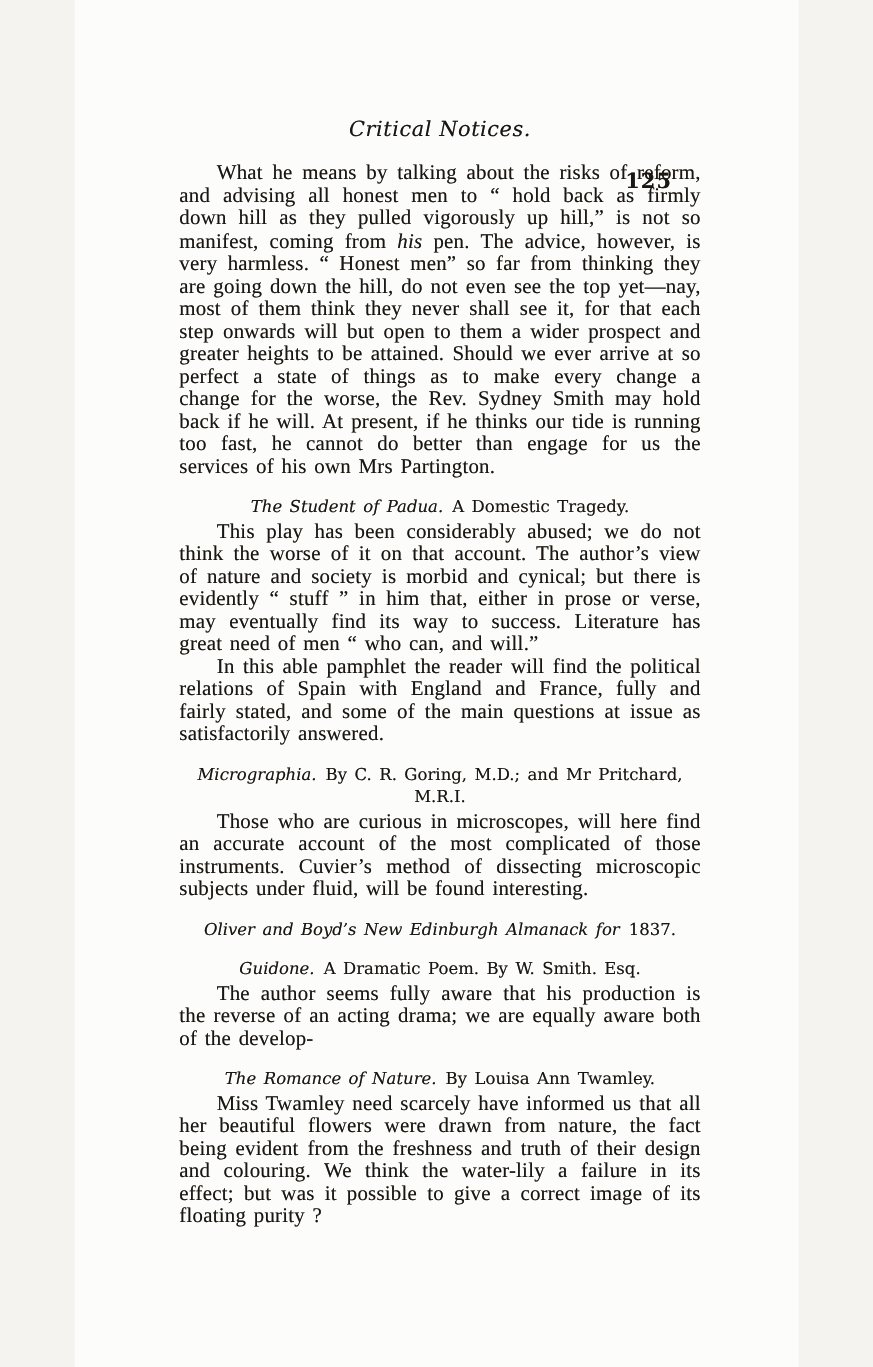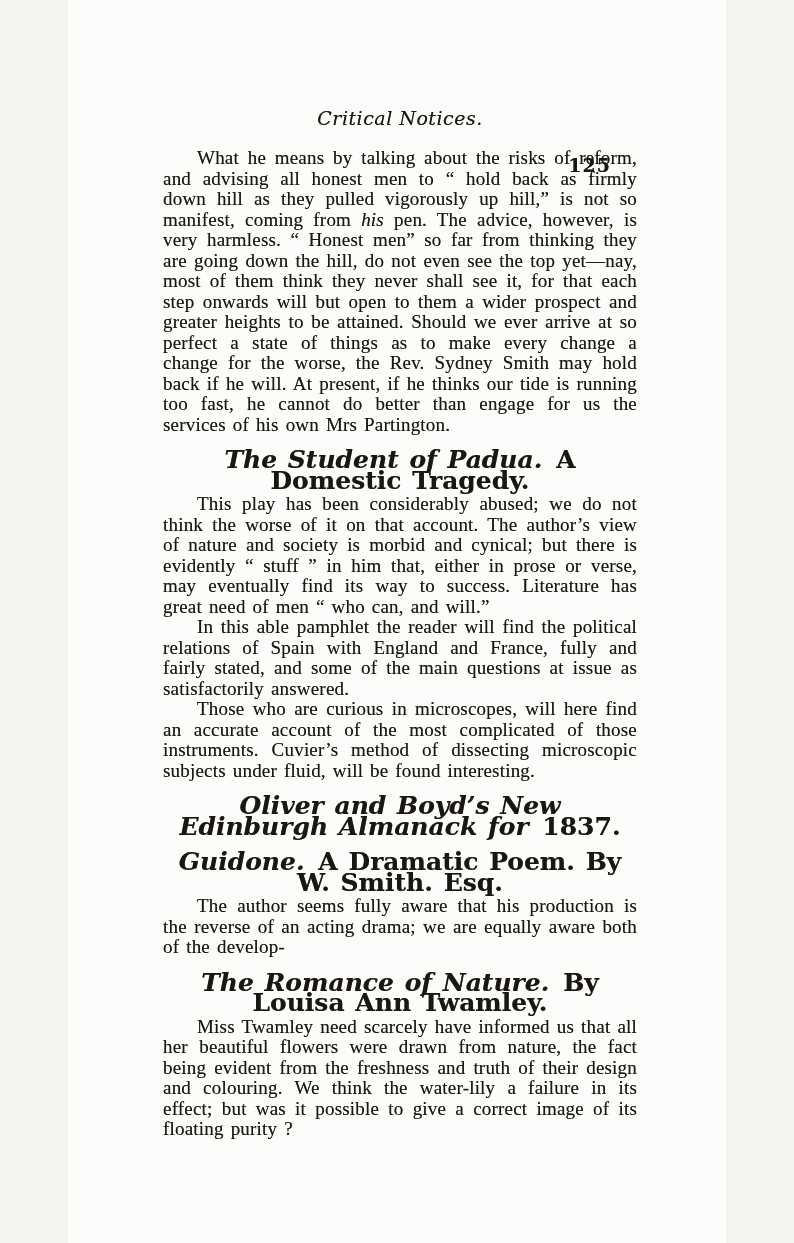--- a/index.html
+++ b/index.html
@@ -44,22 +44,22 @@
   .body-para {
     margin: 0;
     text-align: justify;
     text-indent: 34px;
     word-spacing: 2px;
     letter-spacing: 0.2px;
     font-family: Liberation Serif, serif;
   }
   .section-heading {
     margin: 15px 0 3px 0;
-    font-size: 25px;
-    font-weight: bold;
+    font-size: 15px;
+    font-weight: normal;
     text-align: center;
     line-height: 20.5px;
     word-spacing: 2px;
   }
   .section-heading .title {
     font-style: italic;
   }
   .section-heading .roman {
     font-style: normal;
     margin-left: 0.55em;
@@ -80,20 +80,21 @@
   <div class="section">
     <h2 class="section-heading"><i class="title">The Student of Padua.</i><span class="roman">A Domestic Tragedy.</span></h2>
     <p class="body-para">This play has been considerably abused; we do not think the worse of it on that account.  The author’s view of nature and society is morbid and cynical; but there is evidently “ stuff ” in him that, either in prose or verse, may eventually find its way to success.  Literature has great need of men “ who can, and will.”</p>
   </div>
 
   <div class="section">
     <p class="body-para">In this able pamphlet the reader will find the political relations of Spain with England and France, fully and fairly stated, and some of the main questions at issue as satisfactorily answered.</p>
   </div>
 
   <div class="section">
+    <h2 class="section-heading"><i class="title">Micrographia.</i><span class="roman">By C. R. Goring, M.D.; and Mr Pritchard, M.R.I.</span></h2>
     <p class="body-para">Those who are curious in microscopes, will here find an accurate account of the most complicated of those instruments.  Cuvier’s method of dissecting microscopic subjects under fluid, will be found interesting.</p>
   </div>
 
   <div class="section">
     <h2 class="section-heading"><i class="title">Oliver and Boyd’s New Edinburgh Almanack for</i><span class="roman">1837.</span></h2>
   </div>
 
   <div class="section">
     <h2 class="section-heading"><i class="title">Guidone.</i><span class="roman">A Dramatic Poem.  By W. Smith. Esq.</span></h2>
     <p class="body-para">The author seems fully aware that his production is the reverse of an acting drama; we are equally aware both of the develop-</p>

